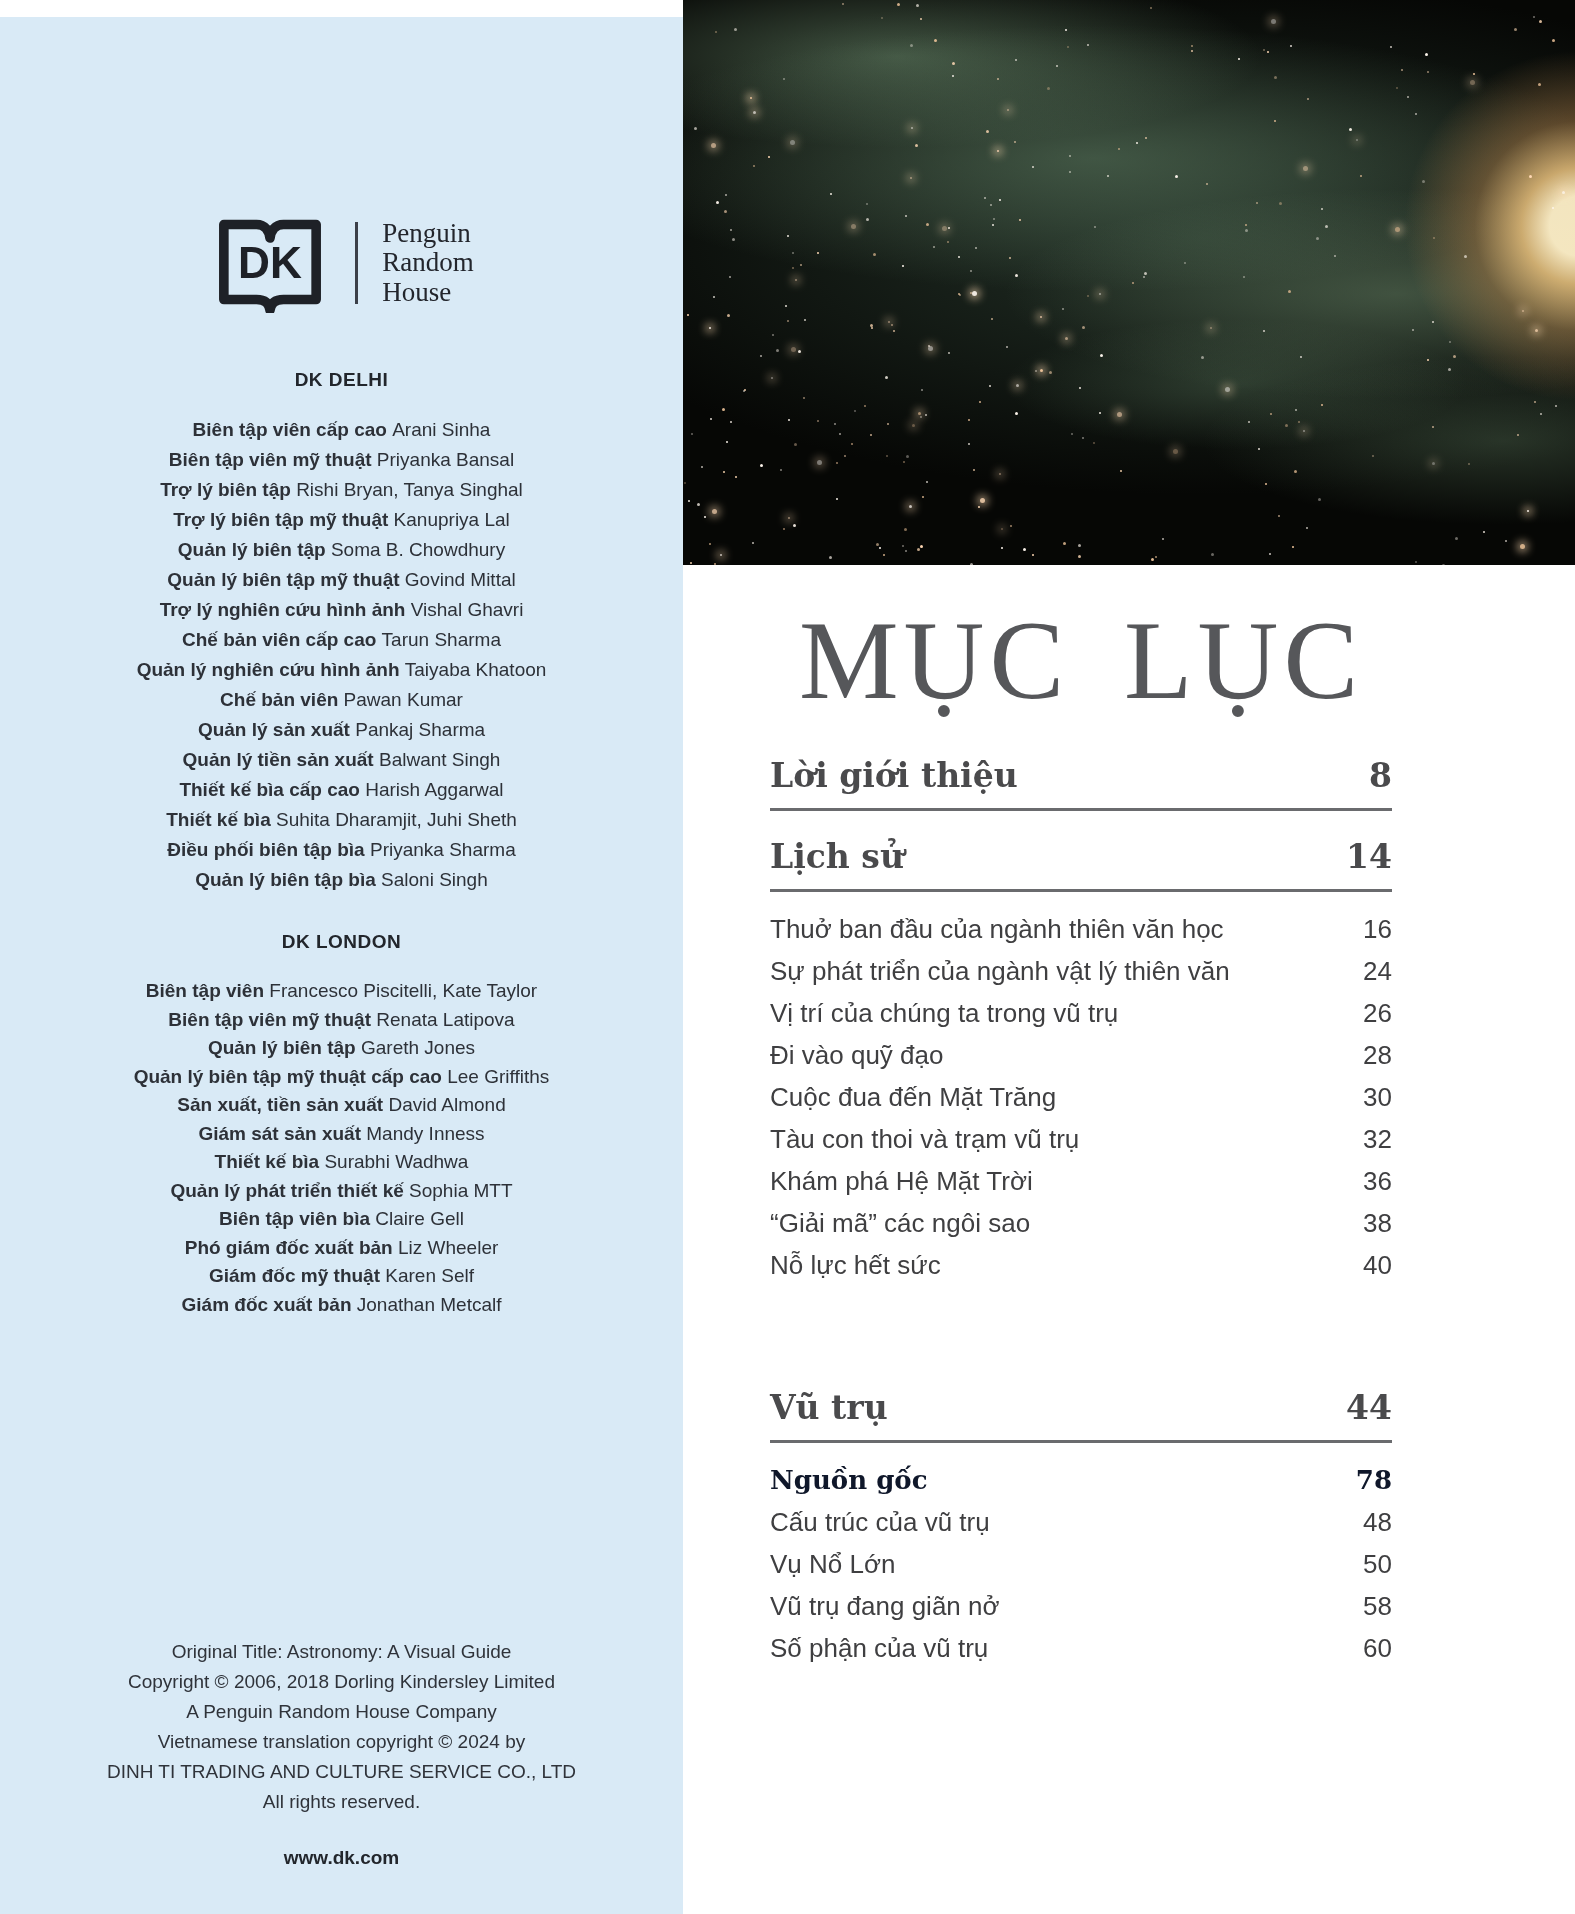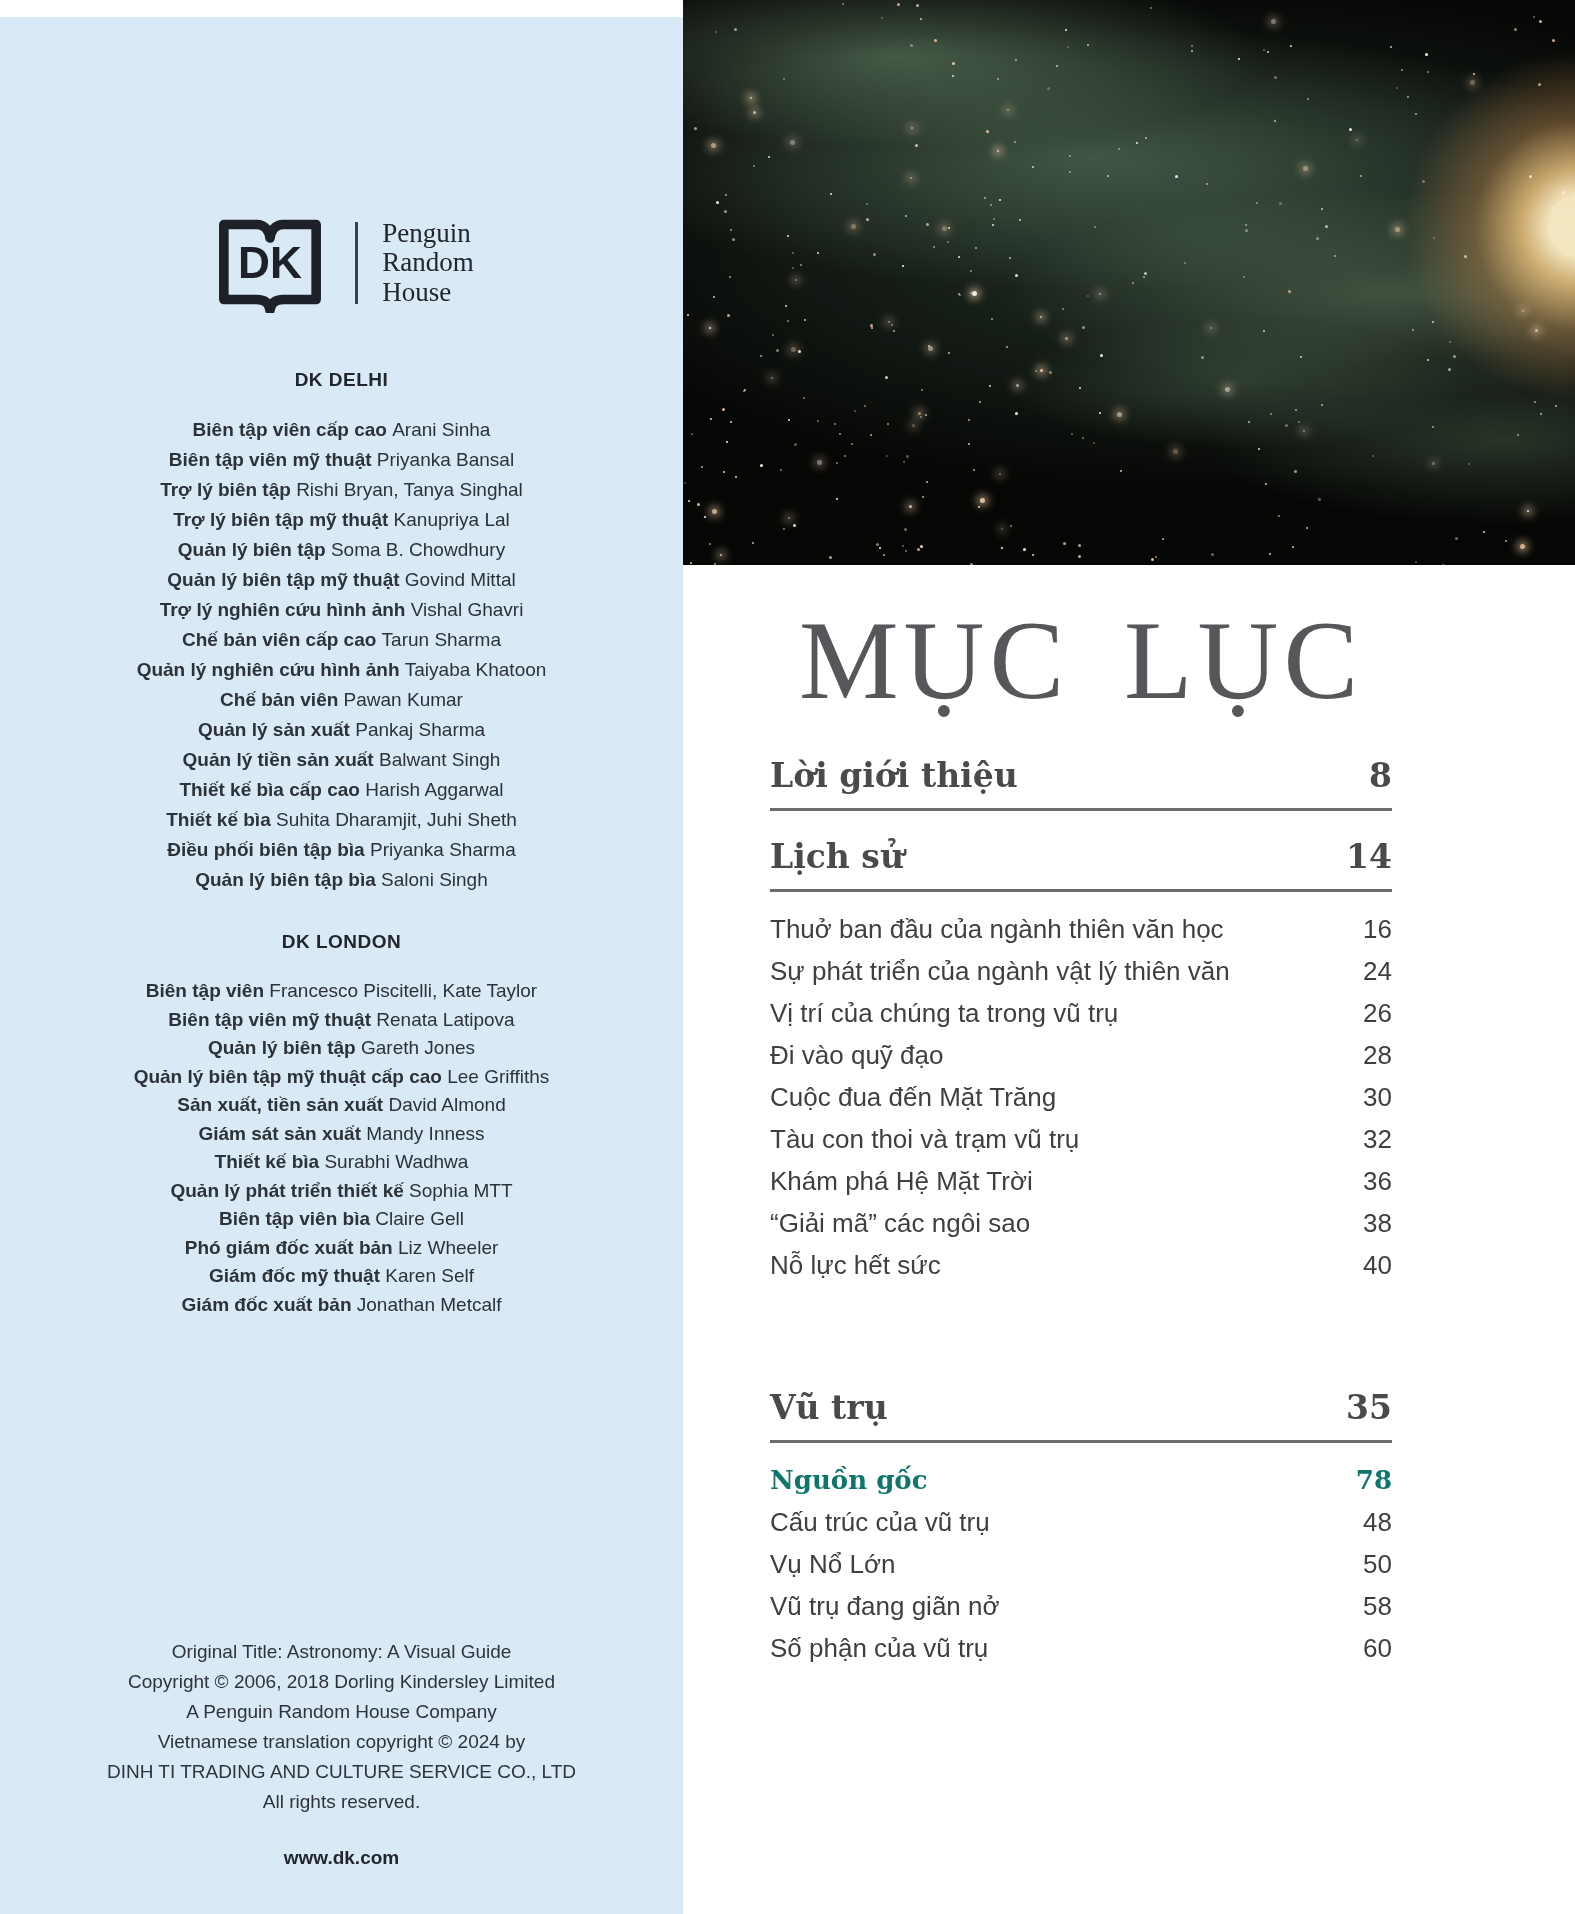--- a/index.html
+++ b/index.html
@@ -73,21 +73,21 @@
     font-weight:700;font-size:33px;color:#4a4a4c;
   }
   .toc-rule{border-bottom:3px solid #6a6b6e;margin-top:13px;}
   .toc-entries{margin-top:16px;}
   .toc-entry{
     display:flex;justify-content:space-between;align-items:baseline;
     font-size:26px;line-height:42px;color:#3f3f41;
   }
   .toc-entry.bold{
     font-family:"DejaVu Serif","Liberation Serif",serif;
-    font-weight:700;color:#0f766e;
+    font-weight:700;color:#0f172a;
   }
 </style>
 </head>
 <body>
 
 <div class="left-panel">
   <div class="left-inner">
 
     <div class="logo-row">
       <div class="dk-mark">
@@ -507,21 +507,21 @@
           </div>
           <div class="toc-entry">
             <span>Nỗ lực hết sức</span>
             <span>40</span>
           </div>
         </div>
       </div>
       <div class="toc-section gap-before">
         <div class="toc-head">
           <span>Vũ trụ</span>
-          <span>35</span>
+          <span>44</span>
         </div>
         <div class="toc-rule"></div>
         <div class="toc-entries">
           <div class="toc-entry bold">
             <span>Nguồn gốc</span>
             <span>78</span>
           </div>
           <div class="toc-entry">
             <span>Cấu trúc của vũ trụ</span>
             <span>48</span>

